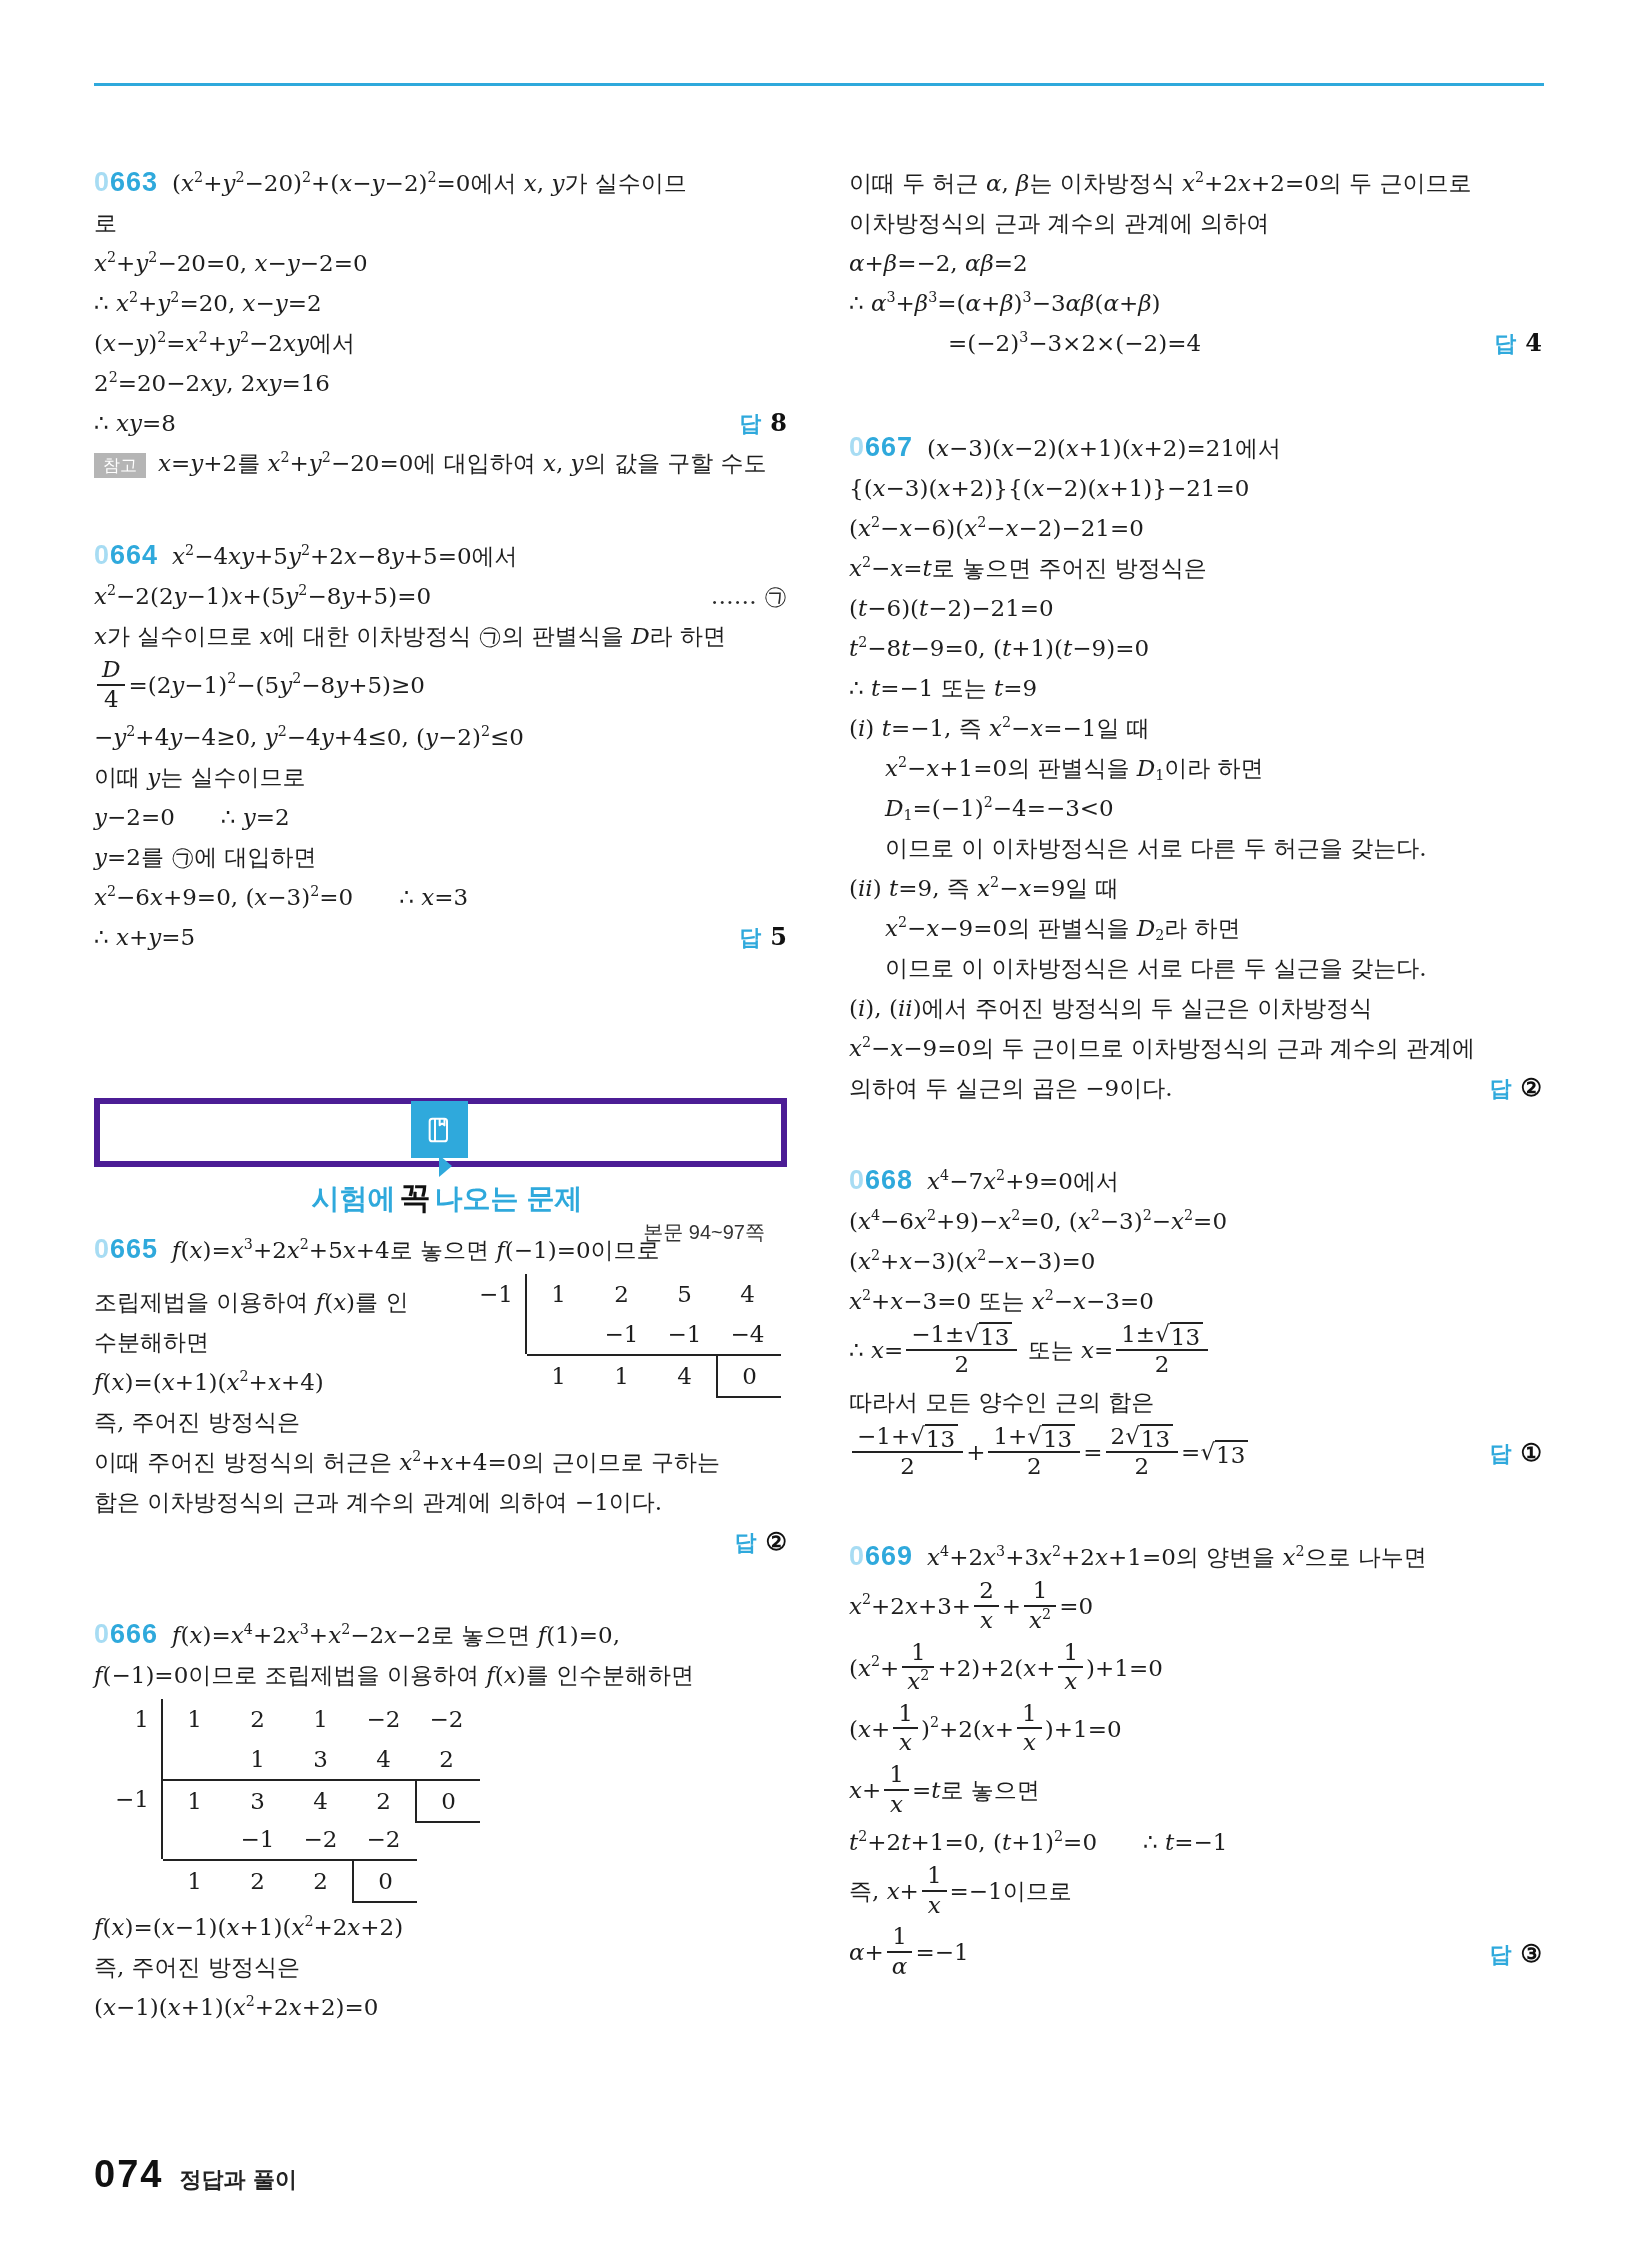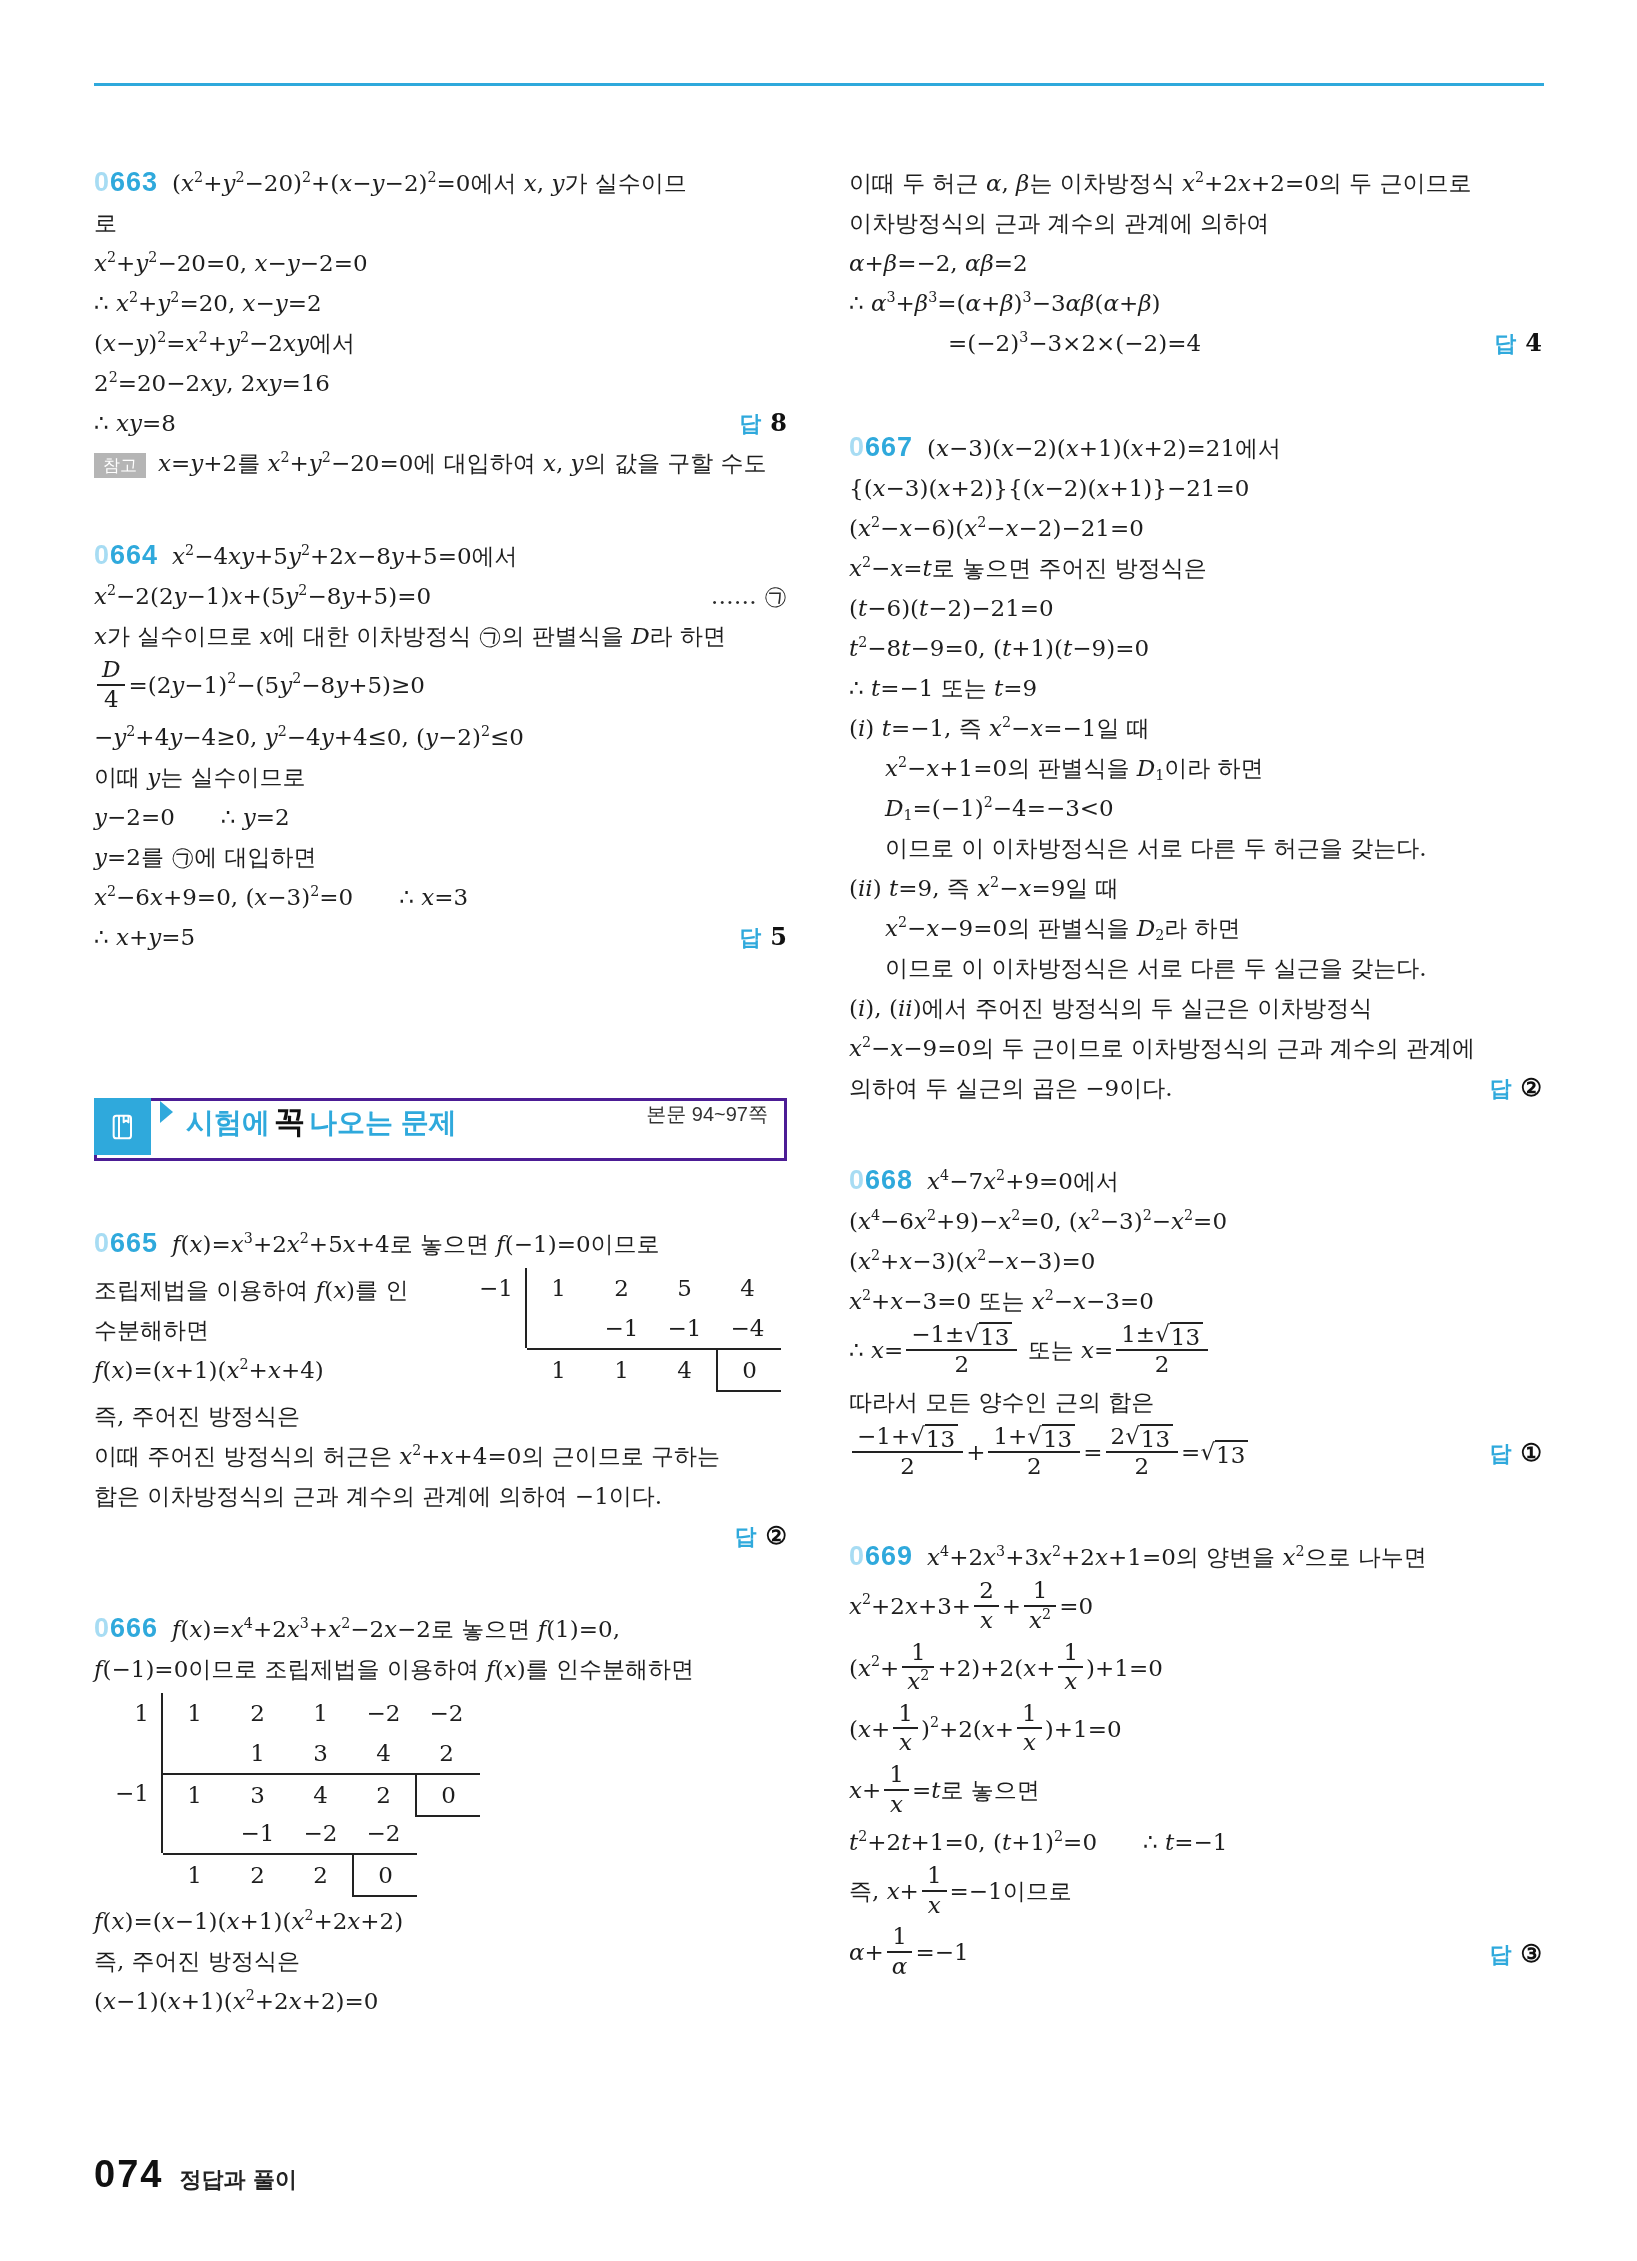--- a/index.html
+++ b/index.html
@@ -51,25 +51,26 @@
     vertical-align:middle;margin:2px 3px;line-height:1.2;position:relative;top:-2px;
   }
   .fn{border-bottom:2px solid #222;padding:0 5px;}
   .fd{padding:0 5px;}
   .sq{display:inline-flex;align-items:flex-start;}
   .sqs{line-height:1.05;}
   .sqb{border-top:2px solid #222;line-height:1.05;padding:1px 3px 0 1px;}
 
   
   .banner{
-    display:flex;
-    border:3px solid #4c1d95;
+    display:flex;align-items:center;
+    border:6px solid #4c1d95;
     height:57px;
     margin:141px 0 63px 0;
     background:#fff;
+    flex-direction:column;
   }
   .banner-tab{
     width:57px;height:57px;background:#2fa9dc;
     display:flex;align-items:center;justify-content:center;
     flex:0 0 auto;margin:-3px 0 -3px -3px;
   }
   .banner-arrow{
     width:0;height:0;margin-left:9px;
     border-top:11px solid transparent;
     border-bottom:11px solid transparent;
@@ -83,21 +84,21 @@
   
   .syntable{margin:4px 0 8px 4px;font-size:23px;}
   .trow{display:flex;align-items:center;height:40px;}
   .th{width:51px;text-align:right;padding-right:12px;flex:0 0 auto;}
   .tc{display:flex;height:100%;border-left:2px solid transparent;}
   .tc.bar{border-left-color:#222;}
   .td{width:63px;height:100%;display:flex;align-items:center;justify-content:center;flex:0 0 auto;}
   .td.ht{border-top:2px solid #222;}
   .td.tbx{border-left:2px solid #222;border-bottom:2px solid #222;}
 
-  .siderow{display:flex;align-items:center;}
+  .siderow{display:flex;align-items:flex-end;}
   .sidelines{flex:1 1 auto;}
   .siderow .syntable{flex:0 0 auto;margin-right:6px;}
 
   .footer{
     position:absolute;left:94px;top:2121px;
     display:flex;align-items:baseline;gap:16px;
   }
   .pageno{font-family:"Liberation Sans",sans-serif;font-weight:700;font-size:38px;color:#111;letter-spacing:2px;margin-top:32px;}
   .flabel{font-size:22px;color:#222;font-weight:700;}
 </style>

